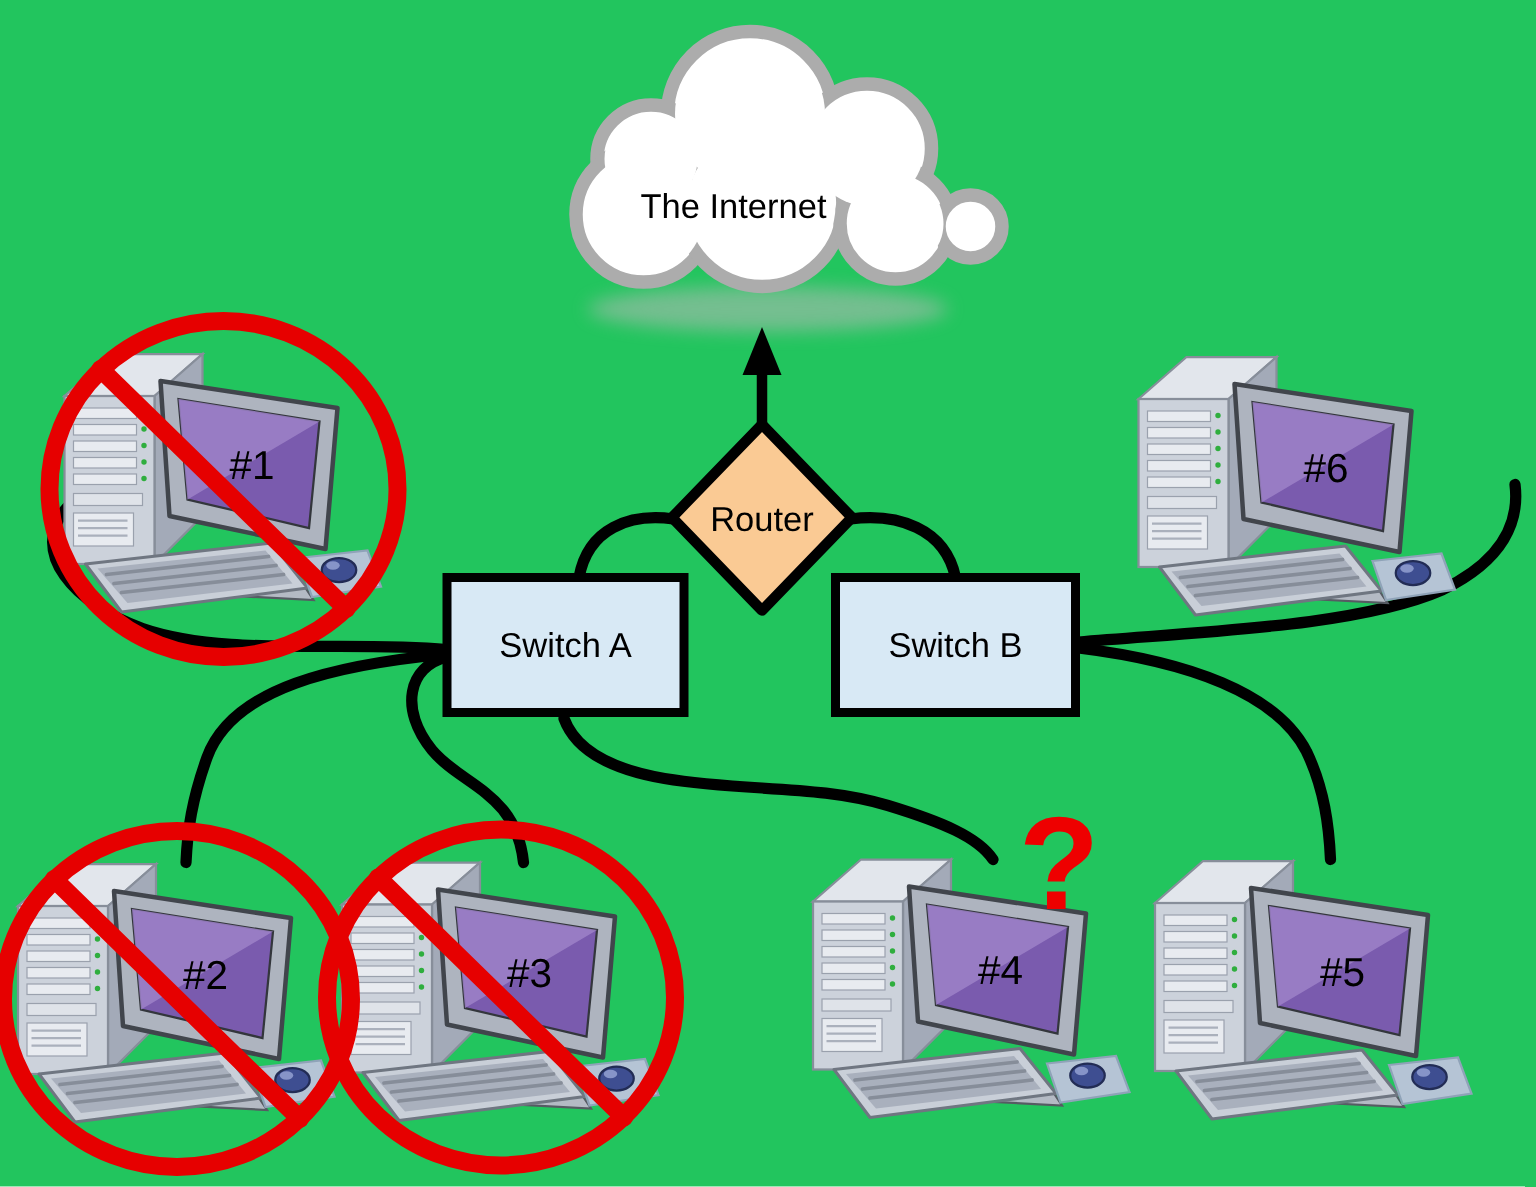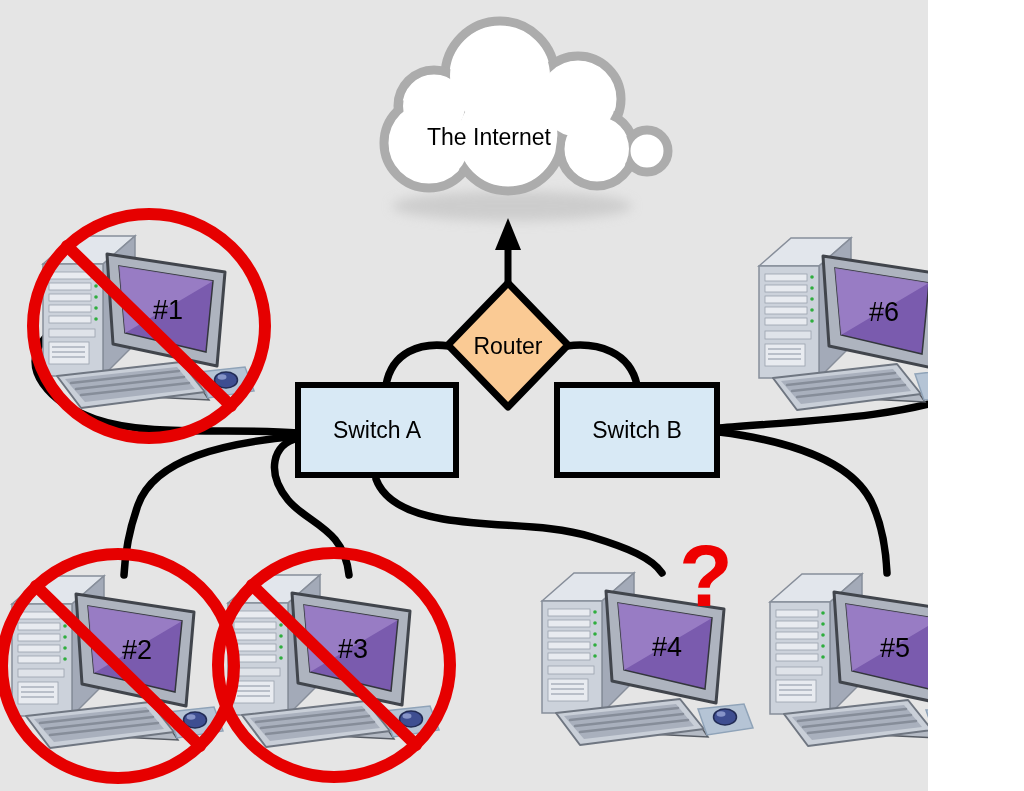--- a/index.html
+++ b/index.html
@@ -1,16 +1,16 @@
 <!DOCTYPE html>
 <html><head>
 <meta charset="utf-8">
 <style>
   html,body{margin:0;padding:0;background:#ffffff;}
-  .stage{position:relative;width:928px;height:791px;background:#e5e5e5;overflow:hidden;
+  .stage{position:relative;width:1024px;height:791px;background:#22c55e;overflow:hidden;
          font-family:"Liberation Sans", sans-serif;}
   svg{display:block;}
   text{font-family:"Liberation Sans", sans-serif;}
   .node-label{font-size:23px;fill:#000;text-anchor:middle;}
   .pc-label{font-size:27px;fill:#000;text-anchor:middle;}
   .cloud-label{font-size:23px;fill:#000;text-anchor:middle;}
   .qmark{font-size:88px;font-weight:bold;text-anchor:middle;}
   .cable{fill:none;stroke-width:7.5;stroke-linecap:round;}
   .cloud-ring{stroke-width:9;}
   .ring{fill:none;stroke-width:12;}

